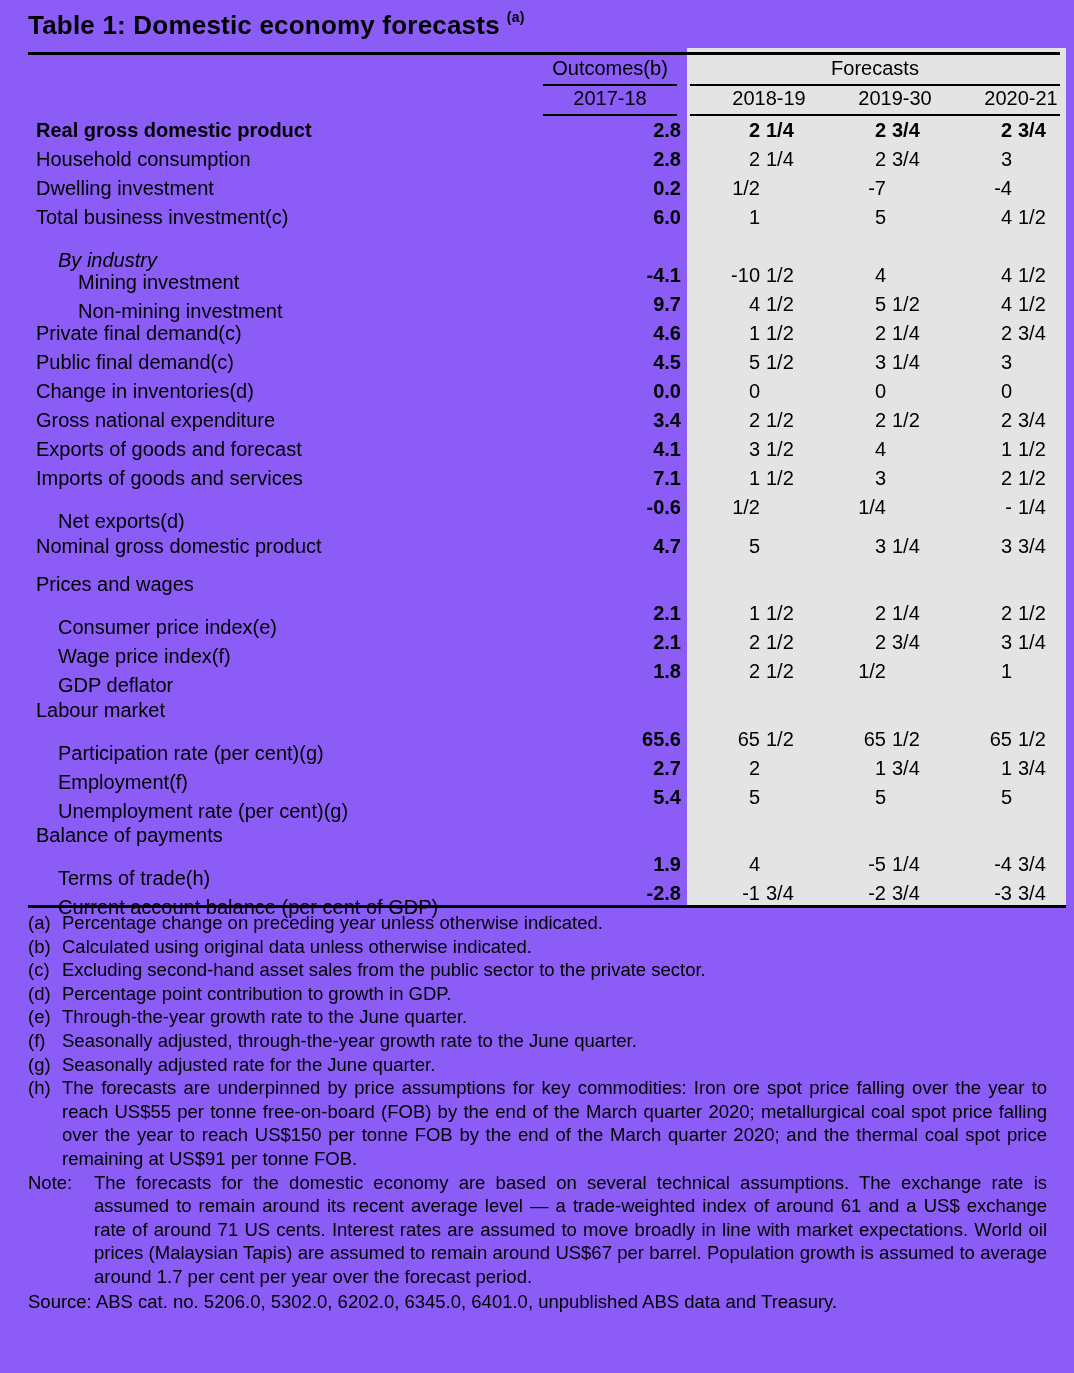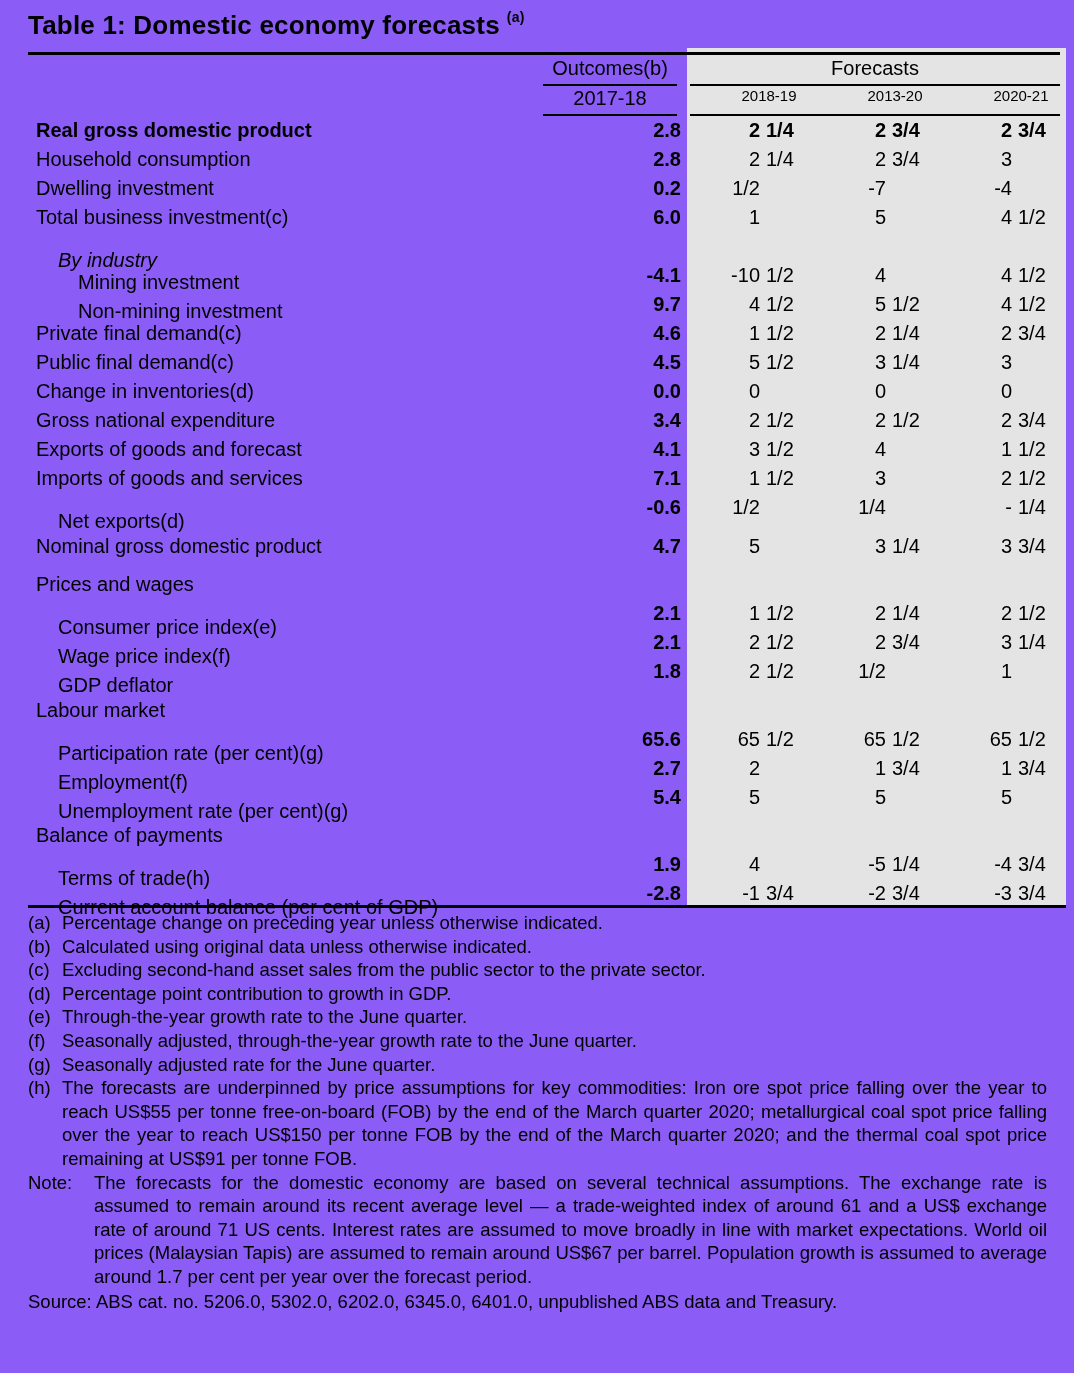--- a/index.html
+++ b/index.html
@@ -31,21 +31,21 @@
   .ul { position:absolute; background:#000; height:1.8px; }
   .ul-out-a { left:515px; top:36px; width:134px; }
   .ul-fc-a  { left:662px; top:36px; width:370px; }
   .ul-out-b { left:515px; top:66px; width:134px; }
   .ul-fc-b  { left:662px; top:66px; width:370px; }
   .hdr-text { position:absolute; font-size:20px; text-align:center; }
   .outcomes-hdr  { left:515px; top:9px;  width:134px; }
   .forecasts-hdr { left:662px; top:9px;  width:370px; }
   .outcomes-year { left:515px; top:39px; width:134px; }
   .fc-years { position:absolute; left:660px; top:39px; width:378px; display:flex; }
-  .fc-years .fyear { width:126px; text-align:center; font-size:15px;margin-left:36px; }
+  .fc-years .fyear { width:126px; text-align:center; font-size:20px;margin-left:36px; }
   
   .rows { position:absolute; left:0; top:68px; width:1038px; }
   .trow { display:flex; height:29px; align-items:center; font-size:20px; }
   .trow.gap { margin-top:9.5px; }
   .tlabel { flex:0 0 515px; padding-left:8px; white-space:nowrap; }
   .indent1 .tlabel { padding-left:30px;margin-top:28px; }
   .indent2 .tlabel { padding-left:50px;margin-top:13px; }
   .trow.italic .tlabel { font-style:italic; }
   .trow.bold { font-weight:bold; }
   .tout { flex:0 0 145px; text-align:right; padding-right:7px; font-weight:bold; }
@@ -75,21 +75,21 @@
     <div class="rule rule-top"></div>
 
     <div class="hdr-text outcomes-hdr">Outcomes(b)</div>
     <div class="hdr-text forecasts-hdr">Forecasts</div>
     <div class="ul ul-out-a"></div>
     <div class="ul ul-fc-a"></div>
 
     <div class="hdr-text outcomes-year">2017-18</div>
     <div class="fc-years" id="fc-years">
         <div class="fyear">2018-19</div>
-        <div class="fyear">2013-20</div>
+        <div class="fyear">2019-30</div>
         <div class="fyear">2020-21</div>
       </div>
     <div class="ul ul-out-b"></div>
     <div class="ul ul-fc-b"></div>
 
     <div class="rows" id="rows">
         <div class="trow indent0 bold">
           <div class="tlabel">Real gross domestic product</div>
           <div class="tout">2.8</div>
           <div class="tfc">

